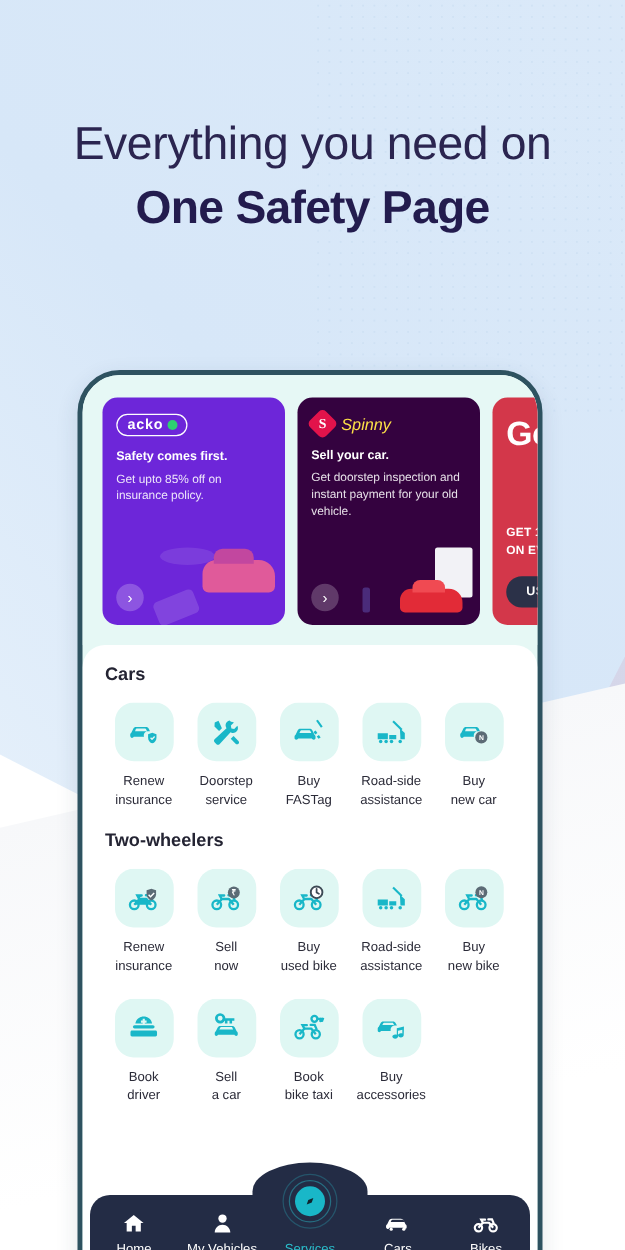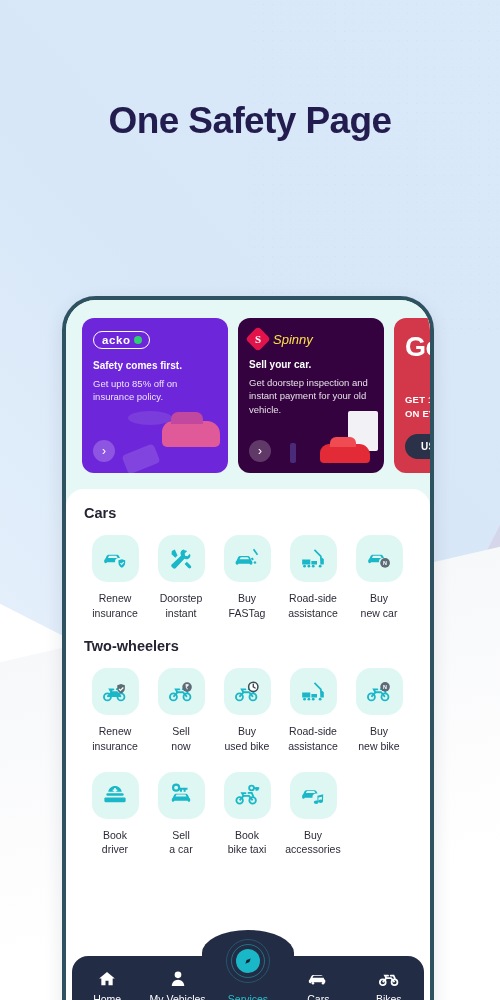--- a/index.html
+++ b/index.html
@@ -74,21 +74,21 @@
     box-shadow: 0 6px 18px rgba(40,60,80,.12);
   }
 
   
   .carousel {
     display: flex; gap: 10px;
     padding: 18px 0 16px 16px;
     background: #e6f8f5;
   }
   .promo {
-    flex: 0 0 auto; width: 146px; height: 155px;
+    flex: 0 0 auto; width: 146px; height: 182px;
     border-radius: 12px; padding: 12px 11px;
     position: relative; overflow: hidden; color: #fff;
   }
   .promo.acko   { background: #6d26d9; }
   .promo.spinny { background: #34023f; }
   .promo.gomech { background: #d3374a; width: 140px; }
 
   .acko-logo {
     display: inline-flex; align-items: center; gap: 3px;
     border: 1.6px solid #fff; border-radius: 999px;
@@ -250,20 +250,21 @@
 <div id="stage">
 
   <div class="bg-layer">
     <div class="band-lavender"></div>
     <div class="band-blue"></div>
     <div class="dots"></div>
     <div class="band-white-bottom"></div>
   </div>
 
   <div class="headline">
+    <div class="l1">Everything you need on</div>
     <div class="l2">One Safety Page</div>
   </div>
 
   <div id="phone">
 
     <div class="carousel">
 
       <div class="promo acko">
         <div class="art acko-shadow"></div>
         <div class="art acko-car"></div>
@@ -325,21 +326,21 @@
 
           <div class="tile">
             <div class="box">
               <svg width="26" height="26" viewBox="0 0 24 24" fill="#19b7c8">
                   <path d="M14.6 3.2c-2 .3-3.4 2.2-3 4.2.1.5.3 1 .6 1.4L3.4 17c-.6.6-.6 1.6 0 2.2l1.4 1.4c.6.6 1.6.6 2.2 0l8.2-8.8c.4.2.9.4 1.4.5 2.3.3 4.3-1.6 4-4-.1-.4-.2-.8-.4-1.2l-2.3 2.3-2.1-.4-.4-2.1 2.3-2.3c-.4-.2-.8-.3-1.2-.4-.3-.1-.6-.1-.9 0z"></path>
                   <path d="M6.3 3.3L3.5 4.6l-.2 2.9 3.4 3.4 2.1-2.1z"></path>
                   <path d="M17.4 14.6l-2.1 2.1 3.6 3.6c.6.6 1.5.6 2.1 0s.6-1.5 0-2.1z"></path>
                 </svg>
             </div>
             <div class="cap">Doorstep
-instant</div>
+service</div>
           </div>
 
           <div class="tile">
             <div class="box">
               <svg width="26" height="26" viewBox="0 0 24 24" fill="#19b7c8">
                   <path d="M1.5 15c0-.6.3-1.1.8-1.4l1.4-2.9c.4-.9 1.2-1.4 2.1-1.4h6.9c.9 0 1.7.5 2.1 1.4l1.4 2.9c.5.3.8.8.8 1.4v1c0 .7-.6 1.3-1.3 1.3s-1.2-.4-1.4-.9H4.2c-.2.5-.7.9-1.4.9s-1.3-.6-1.3-1.3zm3.6-2.7h8.8l-.7-1.4c-.1-.3-.4-.5-.7-.5H6.5c-.3 0-.6.2-.7.5z"></path>
                   <path d="M17.4 3.4l1.3-.9 3.6 5.1-1.3.9zM15.5 11.6l1.6-1.1 1.3 1.8-1.6 1.1zM17.9 14.9l1.6-1.1 1.3 1.8-1.6 1.1z"></path>
                 </svg>
             </div>
             <div class="cap">Buy

